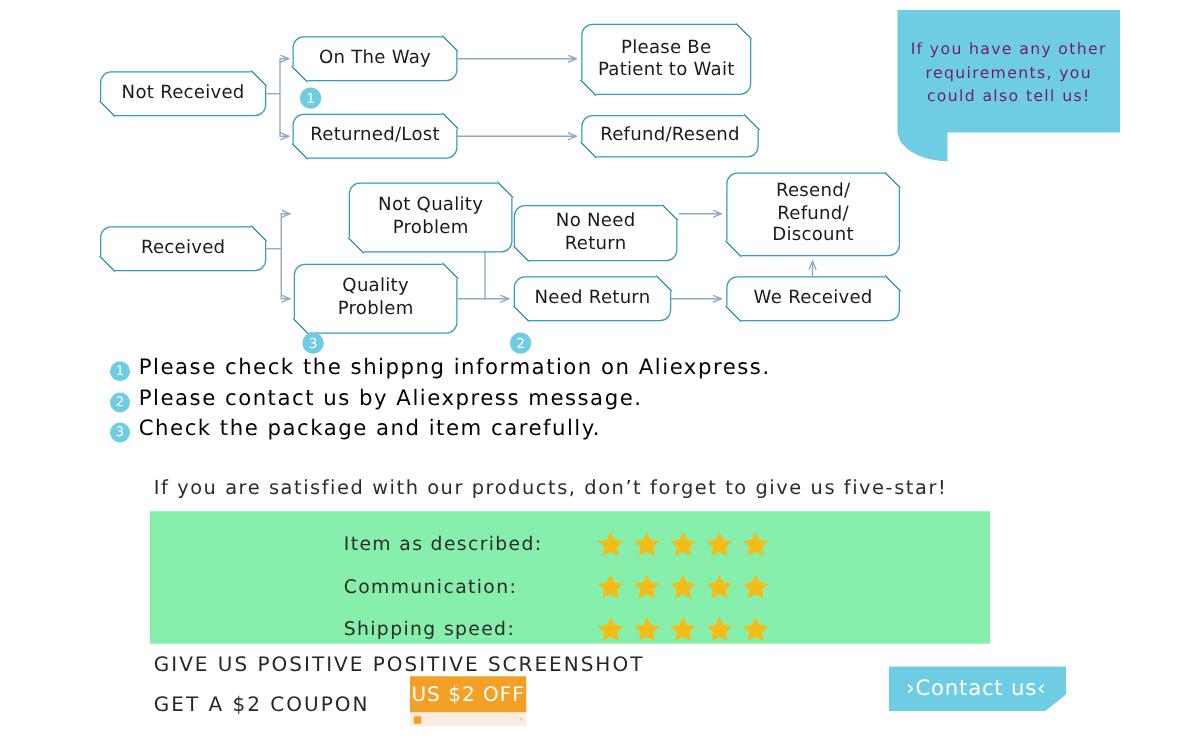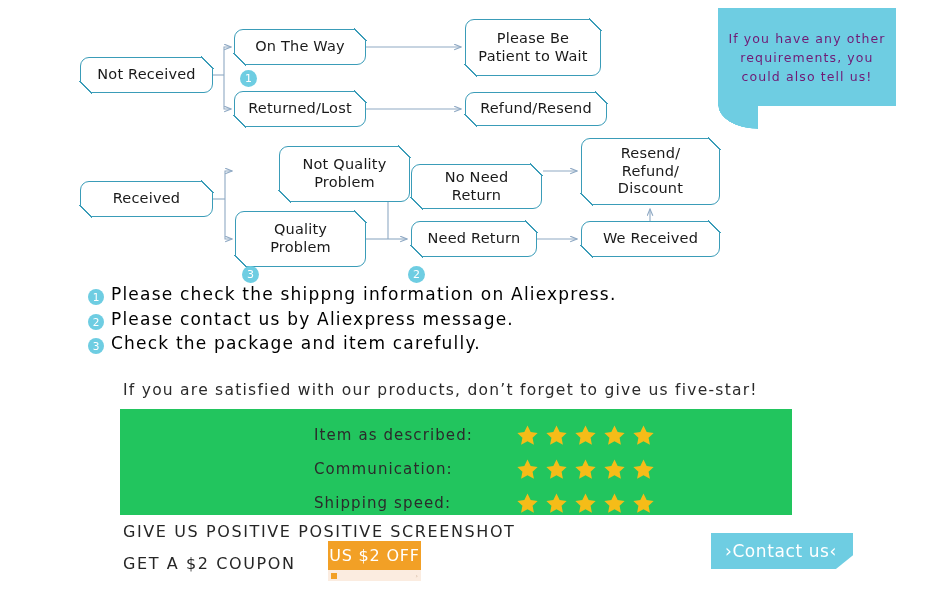--- a/index.html
+++ b/index.html
@@ -100,24 +100,23 @@
   
   .satisfied{
     position:absolute;left:123px;top:381px;
     font-size:15.5px;color:#2b2b2b;letter-spacing:1.25px;
     white-space:nowrap;
   }
 
   
   .ratings{
     position:absolute;left:120px;top:409px;width:672px;height:106px;
-    background:#22c55e;
+    background:#86efac;
     box-sizing:border-box;
     padding-top:9px;
-    padding-left:39px;
   }
   .rrow{display:flex;align-items:center;height:34px;padding-left:155px;}
   .rlabel{
     font-size:15px;color:#2b2b2b;letter-spacing:1.1px;
     width:202px;white-space:nowrap;
   }
   .stars{display:flex;gap:6px;align-items:center;}
   .star{width:23px;height:23px;display:block;}
 
   

